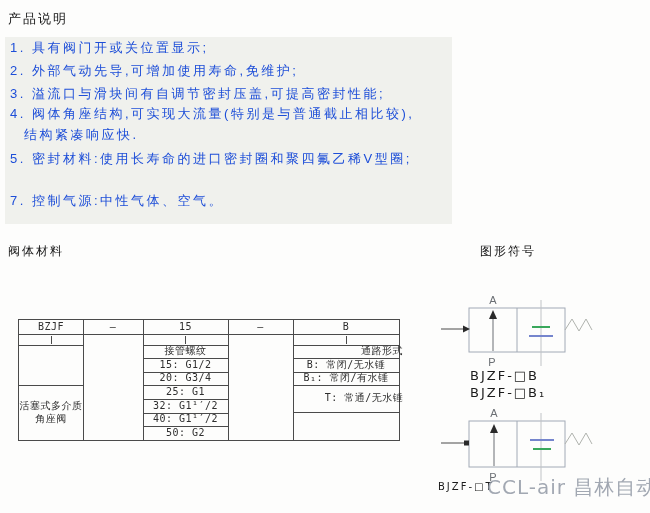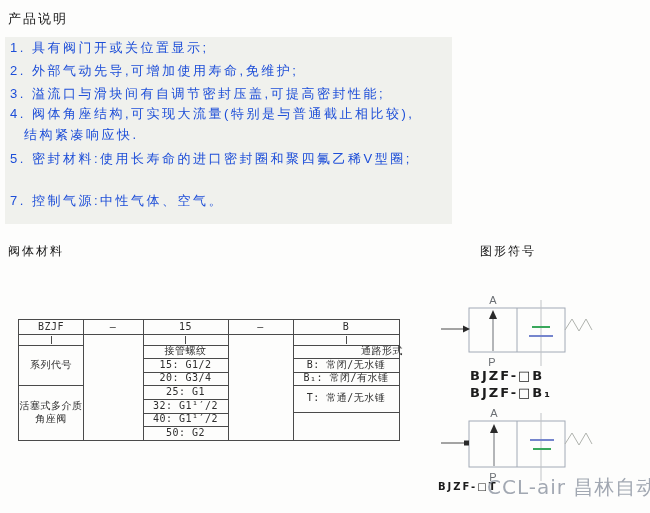--- a/index.html
+++ b/index.html
@@ -18,21 +18,21 @@
           border:1px solid #4a4a4a;box-sizing:content-box;
           font-family:"DejaVu Sans Mono","Liberation Mono",monospace;font-size:10px;color:#2e2e2e;}
   .vline{position:absolute;width:1px;background:#4a4a4a;}
   .hline{position:absolute;height:1px;background:#4a4a4a;}
   .cell{position:absolute;display:flex;align-items:center;justify-content:center;
         text-align:center;letter-spacing:0.5px;line-height:1.25;}
   .pre{white-space:pre-line;}
 
   
   .diagram{position:absolute;}
-  .model-label{position:absolute;font-size:13px;font-weight:bold;color:#1c1c1c;
+  .model-label{position:absolute;font-size:13px;font-weight:normal;color:#1c1c1c;
                letter-spacing:2px;white-space:nowrap;font-family:"DejaVu Sans","Liberation Sans",sans-serif;}
   .watermark{position:absolute;font-size:20px;letter-spacing:1px;opacity:0.85;white-space:nowrap;
              font-family:"DejaVu Sans","Liberation Sans",sans-serif;}
 </style>
 </head>
 <body>
 
 <div id="canvas">
 
   <div class="sec-title" style="left:8px;top:10px;">产品说明</div>
@@ -64,21 +64,20 @@
     <div class="cell" style="left:274px;top:0;width:106px;height:14px;">B</div>
 
     <div class="vline" style="left:32px;top:16px;height:8px;"></div>
     <div class="vline" style="left:166px;top:16px;height:8px;"></div>
     <div class="vline" style="left:327px;top:16px;height:8px;"></div>
 
     <div class="hline" style="left:0;top:25px;width:64px;"></div>
     <div class="hline" style="left:124px;top:25px;width:85px;"></div>
     <div class="hline" style="left:274px;top:25px;width:106px;"></div>
 
-    <div class="cell" style="left:0;top:25px;width:64px;height:40px;">系列代号</div>
     <div class="hline" style="left:0;top:65px;width:64px;"></div>
     <div class="cell pre" style="left:0;top:65px;width:64px;height:55px;">活塞式多介质
 角座阀</div>
 
     <div class="cell" style="left:124px;top:25px;width:85px;height:13px;">接管螺纹</div>
     <div class="hline" style="left:124px;top:38px;width:85px;"></div>
     <div class="cell" style="left:124px;top:38px;width:85px;height:14px;">15: G1/2</div>
     <div class="hline" style="left:124px;top:52px;width:85px;"></div>
     <div class="cell" style="left:124px;top:52px;width:85px;height:13px;">20: G3/4</div>
     <div class="hline" style="left:124px;top:65px;width:85px;"></div>
@@ -89,21 +88,21 @@
     <div class="cell" style="left:124px;top:93px;width:85px;height:13px;">40: G1¹′/2</div>
     <div class="hline" style="left:124px;top:106px;width:85px;"></div>
     <div class="cell" style="left:124px;top:106px;width:85px;height:14px;">50: G2</div>
 
     <div class="cell" style="left:274px;top:25px;width:106px;height:13px;margin-left:36px;">通路形式</div>
     <div class="hline" style="left:274px;top:38px;width:106px;"></div>
     <div class="cell" style="left:274px;top:38px;width:106px;height:14px;">B: 常闭/无水锤</div>
     <div class="hline" style="left:274px;top:52px;width:106px;"></div>
     <div class="cell" style="left:274px;top:52px;width:106px;height:13px;">B₁: 常闭/有水锤</div>
     <div class="hline" style="left:274px;top:65px;width:106px;"></div>
-    <div class="cell" style="left:274px;top:65px;width:106px;height:27px;">T: 常通/无水锤</div>
+    <div class="cell" style="left:292px;top:65px;width:106px;height:27px;">T: 常通/无水锤</div>
     <div class="hline" style="left:274px;top:92px;width:106px;"></div>
   </div>
 
   <svg class="diagram" style="left:436px;top:292px;" width="158" height="80" viewBox="0 0 158 80">
     <g>
       <rect x="33" y="16" width="96" height="44" fill="none" stroke="#a2aab6" stroke-width="1"></rect>
       <line x1="81" y1="16" x2="81" y2="60" stroke="#a2aab6" stroke-width="1"></line>
     </g>
     <g>
       <line x1="57" y1="59" x2="57" y2="25" stroke="#6b6f74" stroke-width="1"></line>

